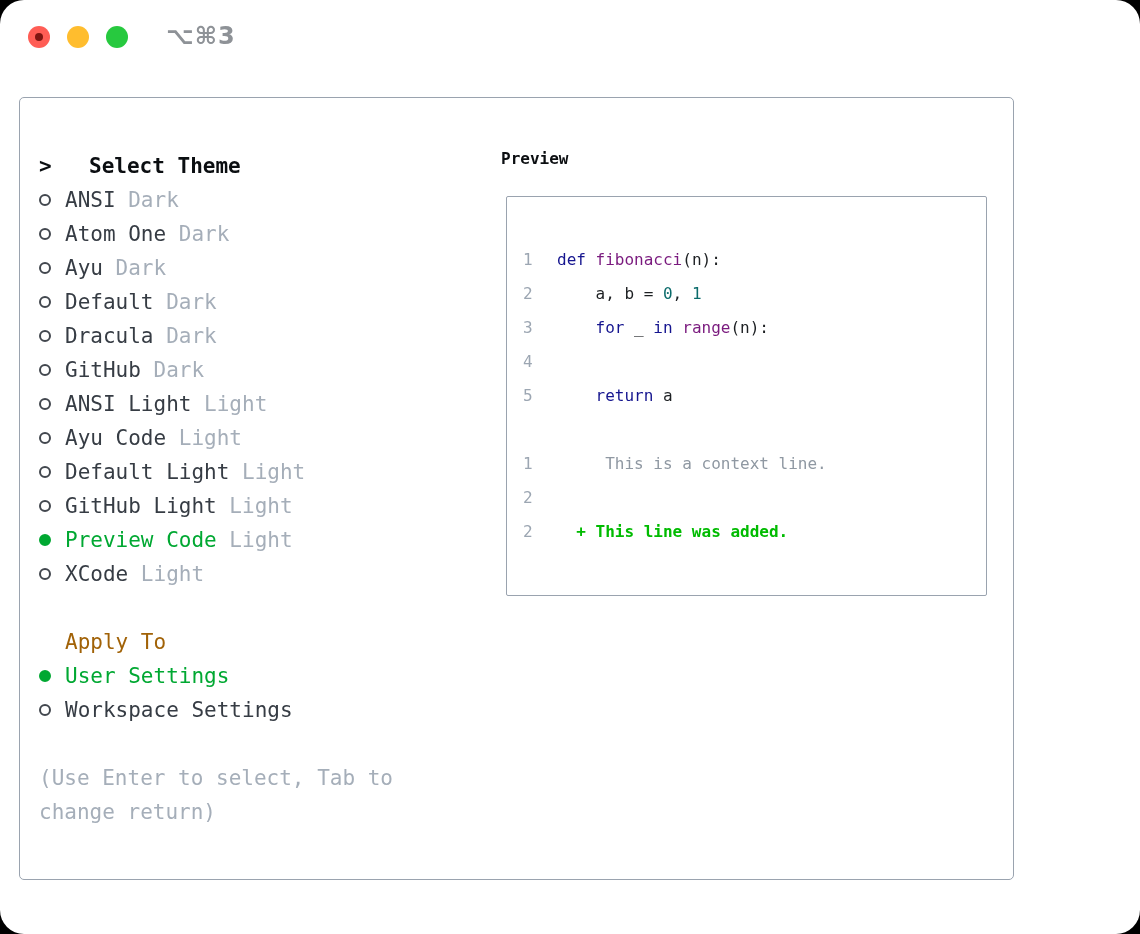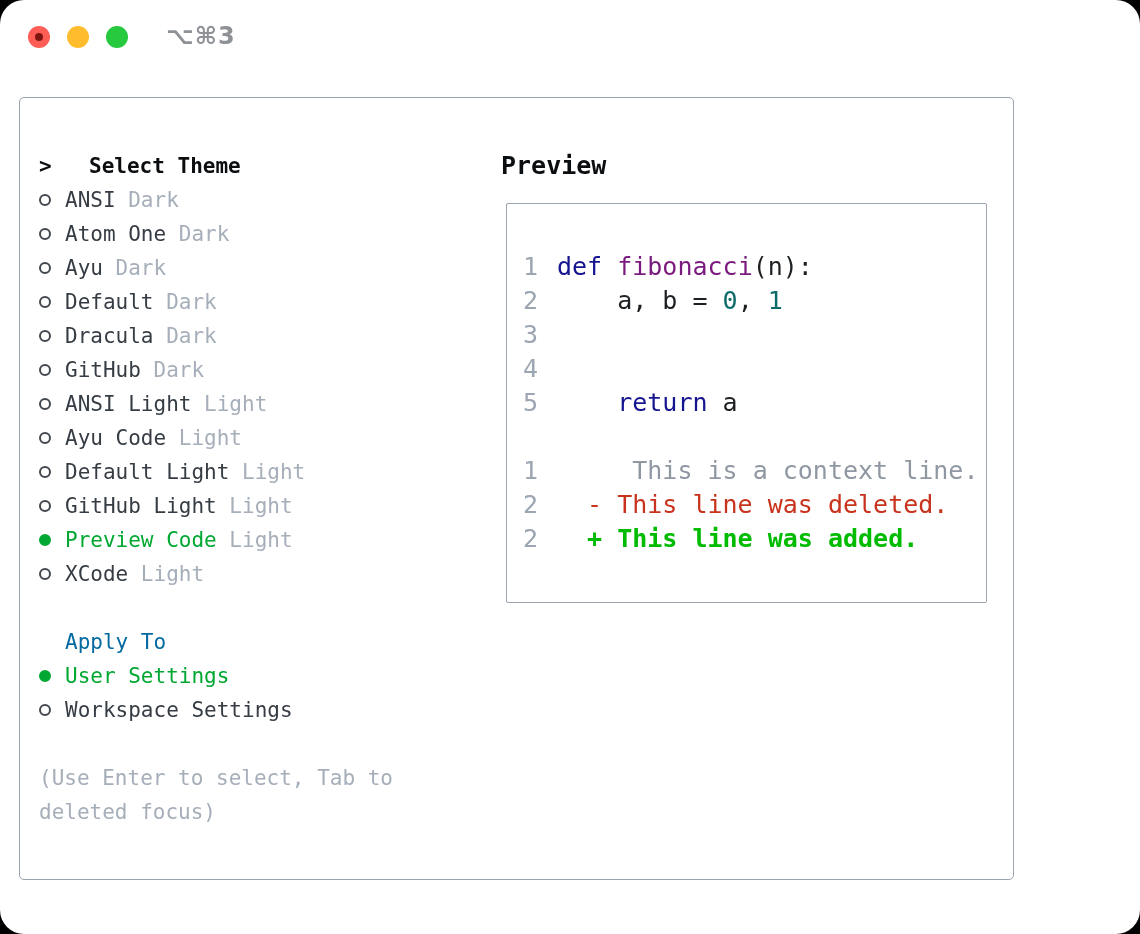--- a/index.html
+++ b/index.html
@@ -12,32 +12,32 @@
   .light.red{left:28px;background:var(--tl-red);}
   .light.red::after{content:"";position:absolute;left:7px;top:7px;width:8px;height:8px;border-radius:50%;background:#7e1612;}
   .light.yellow{left:67px;background:var(--tl-yellow);}
   .light.green{left:106px;background:var(--tl-green);}
   .win-title{position:absolute;left:166px;top:22px;font-family:"DejaVu Sans","Liberation Sans",sans-serif;font-size:24px;font-weight:700;color:var(--title-gray);letter-spacing:1px;}
 
   
   .panel{position:absolute;left:19px;top:97px;width:995px;height:783px;box-sizing:border-box;border:1.5px solid var(--border);border-radius:5px;background:#fff;}
 
   .col-left{position:absolute;left:19px;top:51px;font-size:21px;line-height:34px;}
-  .col-right{position:absolute;left:481px;top:51px;font-size:25px;line-height:34px;}
+  .col-right{position:absolute;left:481px;top:44px;font-size:16px;line-height:34px;}
 
   .row{height:34px;display:flex;align-items:center;white-space:pre;}
   .prefix{display:inline-flex;width:26px;flex:0 0 26px;align-items:center;}
   .radio{width:12px;height:12px;border:2px solid #42474e;border-radius:50%;box-sizing:border-box;}
   .radio.sel{border-color:var(--accent-green);background:var(--accent-green);}
   .prompt{font-weight:700;color:var(--heading);}
   .hdr{font-weight:700;color:var(--heading);margin-left:24px;}
   .tname{color:var(--text-dark);}
   .tname.sel{color:var(--accent-green);}
   .tvariant{color:var(--muted);}
-  .subhdr{color:#0369a1;}
+  .subhdr{color:#a16207;}
   .help{color:var(--muted);}
 
   
   .preview-hdr{font-weight:700;color:var(--heading);height:34px;display:flex;align-items:center;}
   .preview-box{margin-left:5px;margin-top:20px;width:481px;box-sizing:border-box;border:1.5px solid var(--border);border-radius:2px;background:#fff;padding:46px 0 46px 16px;}
   .pv-line{height:34px;display:flex;align-items:center;white-space:pre;}
   .gut{display:inline-block;width:34px;flex:0 0 34px;color:var(--gutter);}
   .seg.kw{color:var(--c-kw);}
   .seg.fn{color:var(--c-fn);}
   .seg.lit{color:var(--c-lit);}
@@ -121,56 +121,56 @@
   <div class="row">
     <span class="prefix"><span class="radio sel"></span></span><span class="tname sel">User Settings</span>
   </div>
 
   <div class="row">
     <span class="prefix"><span class="radio"></span></span><span class="tname">Workspace Settings</span>
   </div>
 </div>
       <div class="row"></div>
       <div class="row help">(Use Enter to select, Tab to</div>
-      <div class="row help">deleted focus)</div>
+      <div class="row help">change return)</div>
     </div>
 
     <div class="col-right">
       <div class="preview-hdr">Preview</div>
       <div class="preview-box" id="preview-box">
   <div class="pv-line">
     <span class="gut">1</span><span class="codewrap"><span class="seg kw">def</span><span class="seg pl"> </span><span class="seg fn">fibonacci</span><span class="seg pl">(n):</span></span>
   </div>
 
   <div class="pv-line">
     <span class="gut">2</span><span class="codewrap"><span class="seg pl">    a, b = </span><span class="seg lit">0</span><span class="seg pl">, </span><span class="seg lit">1</span></span>
   </div>
 
   <div class="pv-line">
-    <span class="gut">3</span>
+    <span class="gut">3</span><span class="codewrap"><span class="seg pl">    </span><span class="seg kw">for</span><span class="seg pl"> _ </span><span class="seg kw">in</span><span class="seg pl"> </span><span class="seg fn">range</span><span class="seg pl">(n):</span></span>
   </div>
 
   <div class="pv-line">
     <span class="gut">4</span>
   </div>
 
   <div class="pv-line">
     <span class="gut">5</span><span class="codewrap"><span class="seg pl">    </span><span class="seg kw">return</span><span class="seg pl"> a</span></span>
   </div>
 
   <div class="pv-line">
     <span class="gut"></span><span class="codewrap"></span>
   </div>
 
   <div class="pv-line">
     <span class="gut">1</span><span class="codewrap"><span class="seg ctx">     This is a context line.</span></span>
   </div>
 
   <div class="pv-line">
-    <span class="gut">2</span><span class="codewrap"><span class="seg del">  - This line was deleted.</span></span>
+    <span class="gut">2</span>
   </div>
 
   <div class="pv-line">
     <span class="gut">2</span><span class="codewrap"><span class="seg add">  + This line was added.</span></span>
   </div>
 </div>
     </div>
 
   </div>
 </div>

